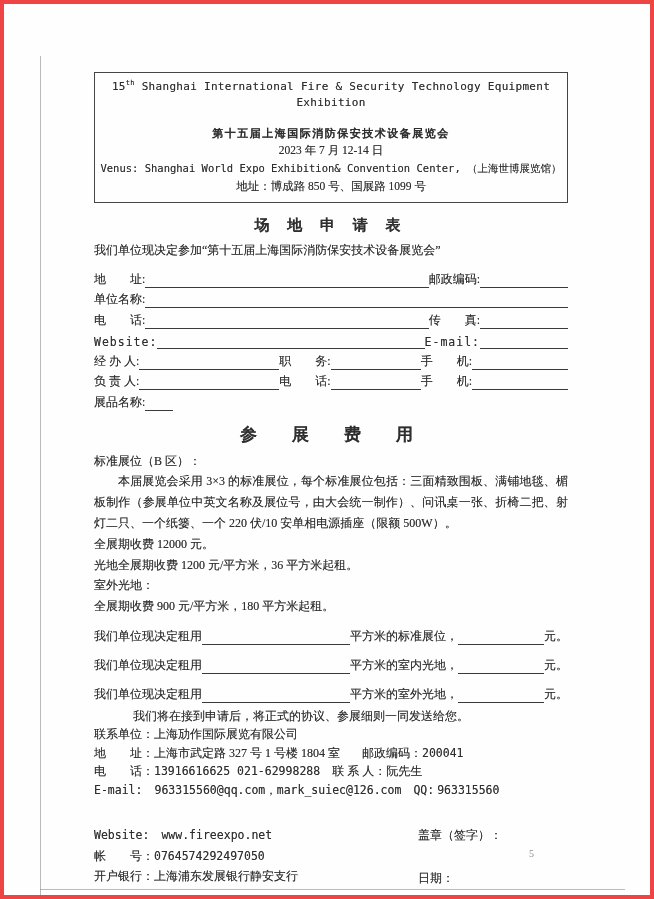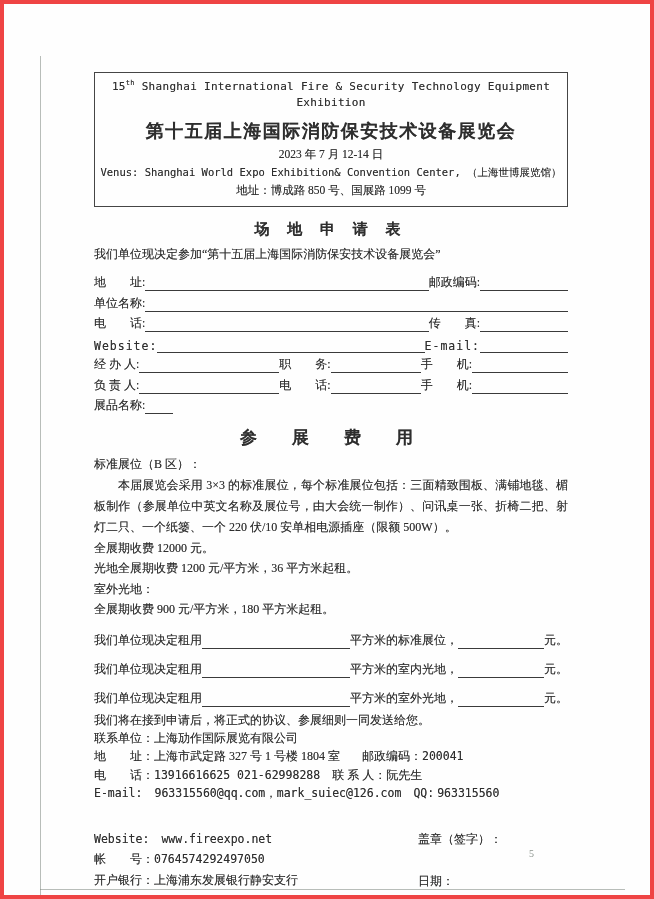--- a/index.html
+++ b/index.html
@@ -16,21 +16,21 @@
 
   .content { position:absolute; left:90px; top:68px; width:474px; }
 
   .header-box {
     border:1.5px solid #454545; text-align:center;
     padding:5px 4px 7px; line-height:1.5;
   }
   .mono { font-family:"DejaVu Sans Mono","Liberation Mono",monospace; }
   .en-title { font-size:11px; letter-spacing:0.3px; }
   .en-title sup { font-size:7px; }
-  .cn-title { font-size:18px; font-weight:bold; letter-spacing:1.5px; margin-top:6px; }
+  .cn-title { font-size:11px; font-weight:bold; letter-spacing:1.5px; margin-top:13px; }
   .date-line { font-size:11.5px; margin-top:1px; }
   .venue-line { font-size:10.5px; margin-top:2px; }
   .addr-line { font-size:11.5px; margin-top:1px; }
 
   .form-title { text-align:center; font-size:15px; font-weight:bold; letter-spacing:7px; margin:13px 0 7px; }
   .intro { font-size:12px; margin:0 0 8px; }
 
   .frow { display:flex; align-items:flex-end; height:20.5px; font-size:12px; white-space:nowrap; }
   .flabel { flex:0 0 auto; }
   .blank { border-bottom:1px solid #3a3a3a; align-self:stretch; flex:0 0 auto; }
@@ -38,21 +38,21 @@
   .w140 { width:140px; } .w90 { width:90px; } .w88 { width:88px; } .w28 { width:28px; }
   .mono-label { font-family:"DejaVu Sans Mono","Liberation Mono",monospace; font-size:11.5px; letter-spacing:1px; }
 
   .fees-title { text-align:center; font-size:17px; font-weight:bold; letter-spacing:9px; margin:12px 0 5px; }
   .fee-line { font-size:12px; line-height:20.5px; }
   .fee-para { font-size:12px; line-height:21px; text-indent:2em; text-align:justify; margin:0; }
 
   .rent-line { display:flex; align-items:flex-end; font-size:12px; height:29px; white-space:nowrap; }
   .rent-blank1 { width:148px; border-bottom:1px solid #3a3a3a; }
   .rent-blank2 { flex:1; border-bottom:1px solid #3a3a3a; }
-  .followup { font-size:12px; line-height:18px; margin-top:4px; }
+  .followup { font-size:12px; line-height:18px; margin-top:4px;margin-left:39px; }
 
   .contact-line { font-size:12px; line-height:18.5px; white-space:nowrap; }
   .contact-line .mono { font-size:11.5px; }
   .gap12 { display:inline-block; width:12px; } .gap22 { display:inline-block; width:22px; }
 
   .footer { display:flex; margin-top:26px; font-size:12px; }
   .footer-left { flex:1; }
   .footer-left > div { line-height:20.5px; white-space:nowrap; }
   .footer-left .mono { font-size:11.5px; }
   .footer-right { width:150px; }

